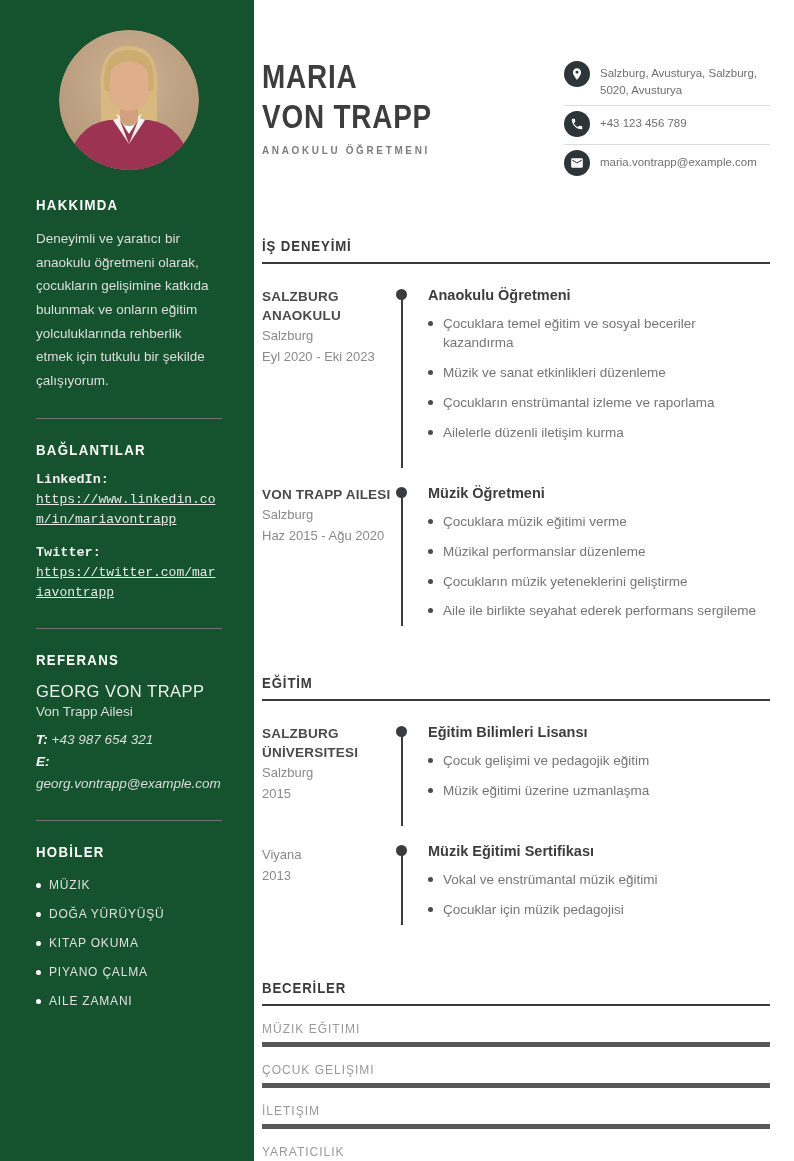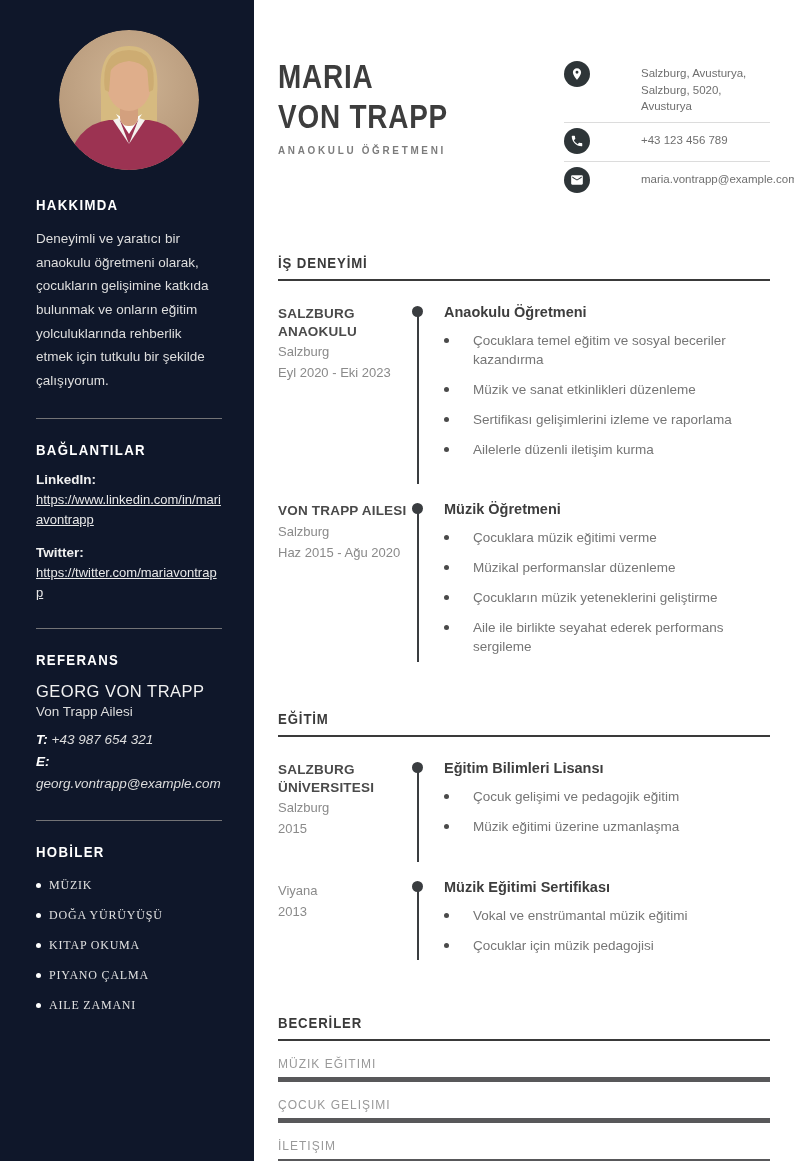--- a/index.html
+++ b/index.html
@@ -13,21 +13,21 @@
   .page {
     width:794px; height:1161px;
     display:flex;
     overflow:hidden;
     background:#ffffff;
   }
 
   
   .sidebar {
     width:254px; min-width:254px;
-    background:#0f172a;
+    background:#14532d;
     color:#e3e3e3;
     padding:30px 32px 20px 36px;
   }
   .photo-wrap { width:140px; height:140px; margin:0 auto 26px; }
   .photo-wrap svg { display:block; border-radius:50%; }
   .side-heading {
     color:#ffffff;
     font-size:15px; font-weight:700;
     letter-spacing:1.5px;
     display:inline-block;
@@ -36,42 +36,42 @@
     white-space:nowrap;
   }
   .side-section { margin-top:22px; }
   .about-text {
     font-size:13.5px; line-height:1.75; color:#dedede;
   }
   .side-divider {
     border:none; border-top:1px solid #737376;
     margin:26px 0 4px;
   }
-  .link-group { margin-bottom:16px; }
+  .link-group { margin-bottom:16px;font-family:Liberation Mono, monospace; }
   .link-label { font-size:13.5px; font-weight:700; color:#f0f0f0; margin-bottom:3px; }
   .side-link {
     font-size:13px; color:#e8e8e8;
     text-decoration:underline;
     word-break:break-all; line-height:1.5;
     display:block;
   }
   .ref-name { font-size:16.5px; color:#f2f2f2; letter-spacing:.5px; margin-bottom:3px; font-weight:400; }
   .ref-org { font-size:13.5px; color:#dcdcdc; margin-bottom:10px; }
   .ref-line { font-size:13.5px; color:#dcdcdc; line-height:1.6;font-style:italic; }
   .ref-line b { color:#ffffff; }
   .hobby-list { list-style:none; margin-top:4px; }
   .hobby-list li {
     font-size:12px; letter-spacing:.8px; color:#e0e0e0;
     margin-bottom:15px;
-    display:flex; align-items:center; gap:8px;font-family:Liberation Serif, serif;
+    display:flex; align-items:center; gap:8px;
   }
   .hobby-dot { width:5px; height:5px; border-radius:50%; background:#ffffff; flex:none; }
 
   
-  .main { flex:1; padding:52px 24px 0 24px; }
+  .main { flex:1; padding:52px 24px 0 8px; }
   .header-row { display:flex; justify-content:space-between; align-items:flex-start; }
   .name-block { padding-top:4px; }
   .name {
     font-size:34px; font-weight:800; color:#3d3d3d;
     line-height:1.18; letter-spacing:1px;
     transform:scaleX(.82); transform-origin:left top;
     white-space:nowrap;
   }
   .job-title {
     margin-top:8px;
@@ -85,21 +85,21 @@
     display:flex; gap:10px; align-items:flex-start;
     padding:5px 0 7px;
   }
   .contact-row.bordered { border-bottom:1px solid #dcdcdc; }
   .ci-circle {
     width:26px; height:26px; border-radius:50%;
     background:#2e3538; flex:none;
     display:flex; align-items:center; justify-content:center;
   }
   .ci-circle svg { width:14px; height:14px; }
-  .contact-text { font-size:11.5px; color:#6f6f6f; line-height:1.45; padding-top:4px;margin-left:41px; }
+  .contact-text { font-size:11.5px; color:#6f6f6f; line-height:1.45; padding-top:4px; }
 
   .section { margin-top:56px; }
   .section-heading {
     font-size:15px; font-weight:800; color:#3a3a3a;
     letter-spacing:1px;
     display:inline-block;
     transform:scaleX(.88); transform-origin:left center;
     white-space:nowrap;
   }
   .section-rule { border:none; border-top:2px solid #3a3a3a; margin-top:7px; }
@@ -123,21 +123,21 @@
   .tl-line {
     position:absolute; left:8.5px; top:10px; bottom:-14px;
     width:2px; background:#3a3d40;
   }
   .entry-right { padding-left:6px; }
   .entry-title { font-size:14.5px; font-weight:700; color:#3d3d3d; padding-top:1px; }
   .entry-bullets { list-style:none; margin-top:12px; }
   .entry-bullets li {
     font-size:13.5px; color:#757575; line-height:1.4;
     margin-bottom:11px;
-    display:flex; gap:24px;
+    display:flex; gap:10px;
   }
   .b-dot { width:5px; height:5px; border-radius:50%; background:#4a4a4a; flex:none; margin-top:6px; }
 
   
   .bars-grid {
     display:grid; grid-template-columns:1fr;
     column-gap:48px; row-gap:16px;
     margin-top:16px;
   }
   .bar-item { }
@@ -302,21 +302,21 @@
             <li>
                 <span class="b-dot"></span>
                 <span>Çocuklara temel eğitim ve sosyal beceriler kazandırma</span>
               </li>
             <li>
                 <span class="b-dot"></span>
                 <span>Müzik ve sanat etkinlikleri düzenleme</span>
               </li>
             <li>
                 <span class="b-dot"></span>
-                <span>Sertifikası gelişimlerini izleme ve raporlama</span>
+                <span>Çocukların enstrümantal izleme ve raporlama</span>
               </li>
             <li>
                 <span class="b-dot"></span>
                 <span>Ailelerle düzenli iletişim kurma</span>
               </li>
           </ul>
         </div>
       </div>
 
       <div class="entry">

